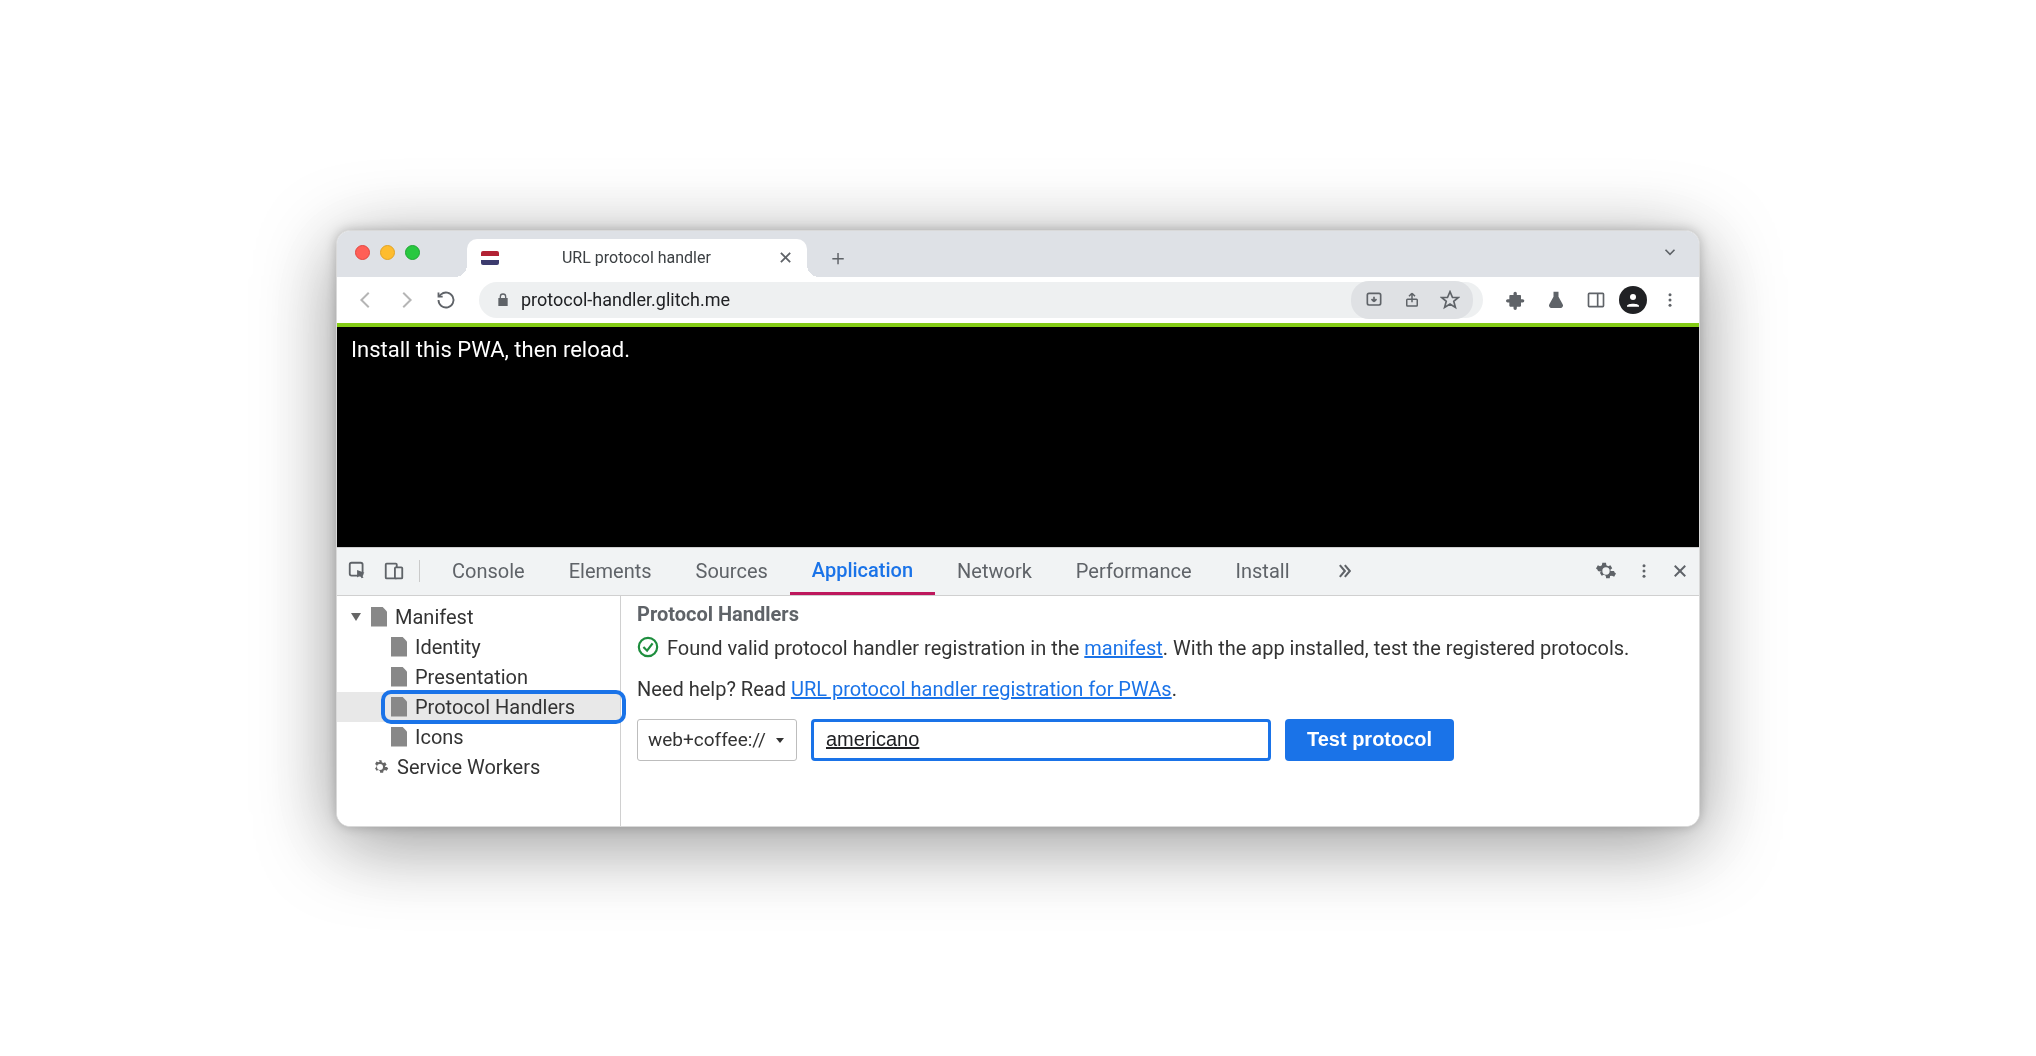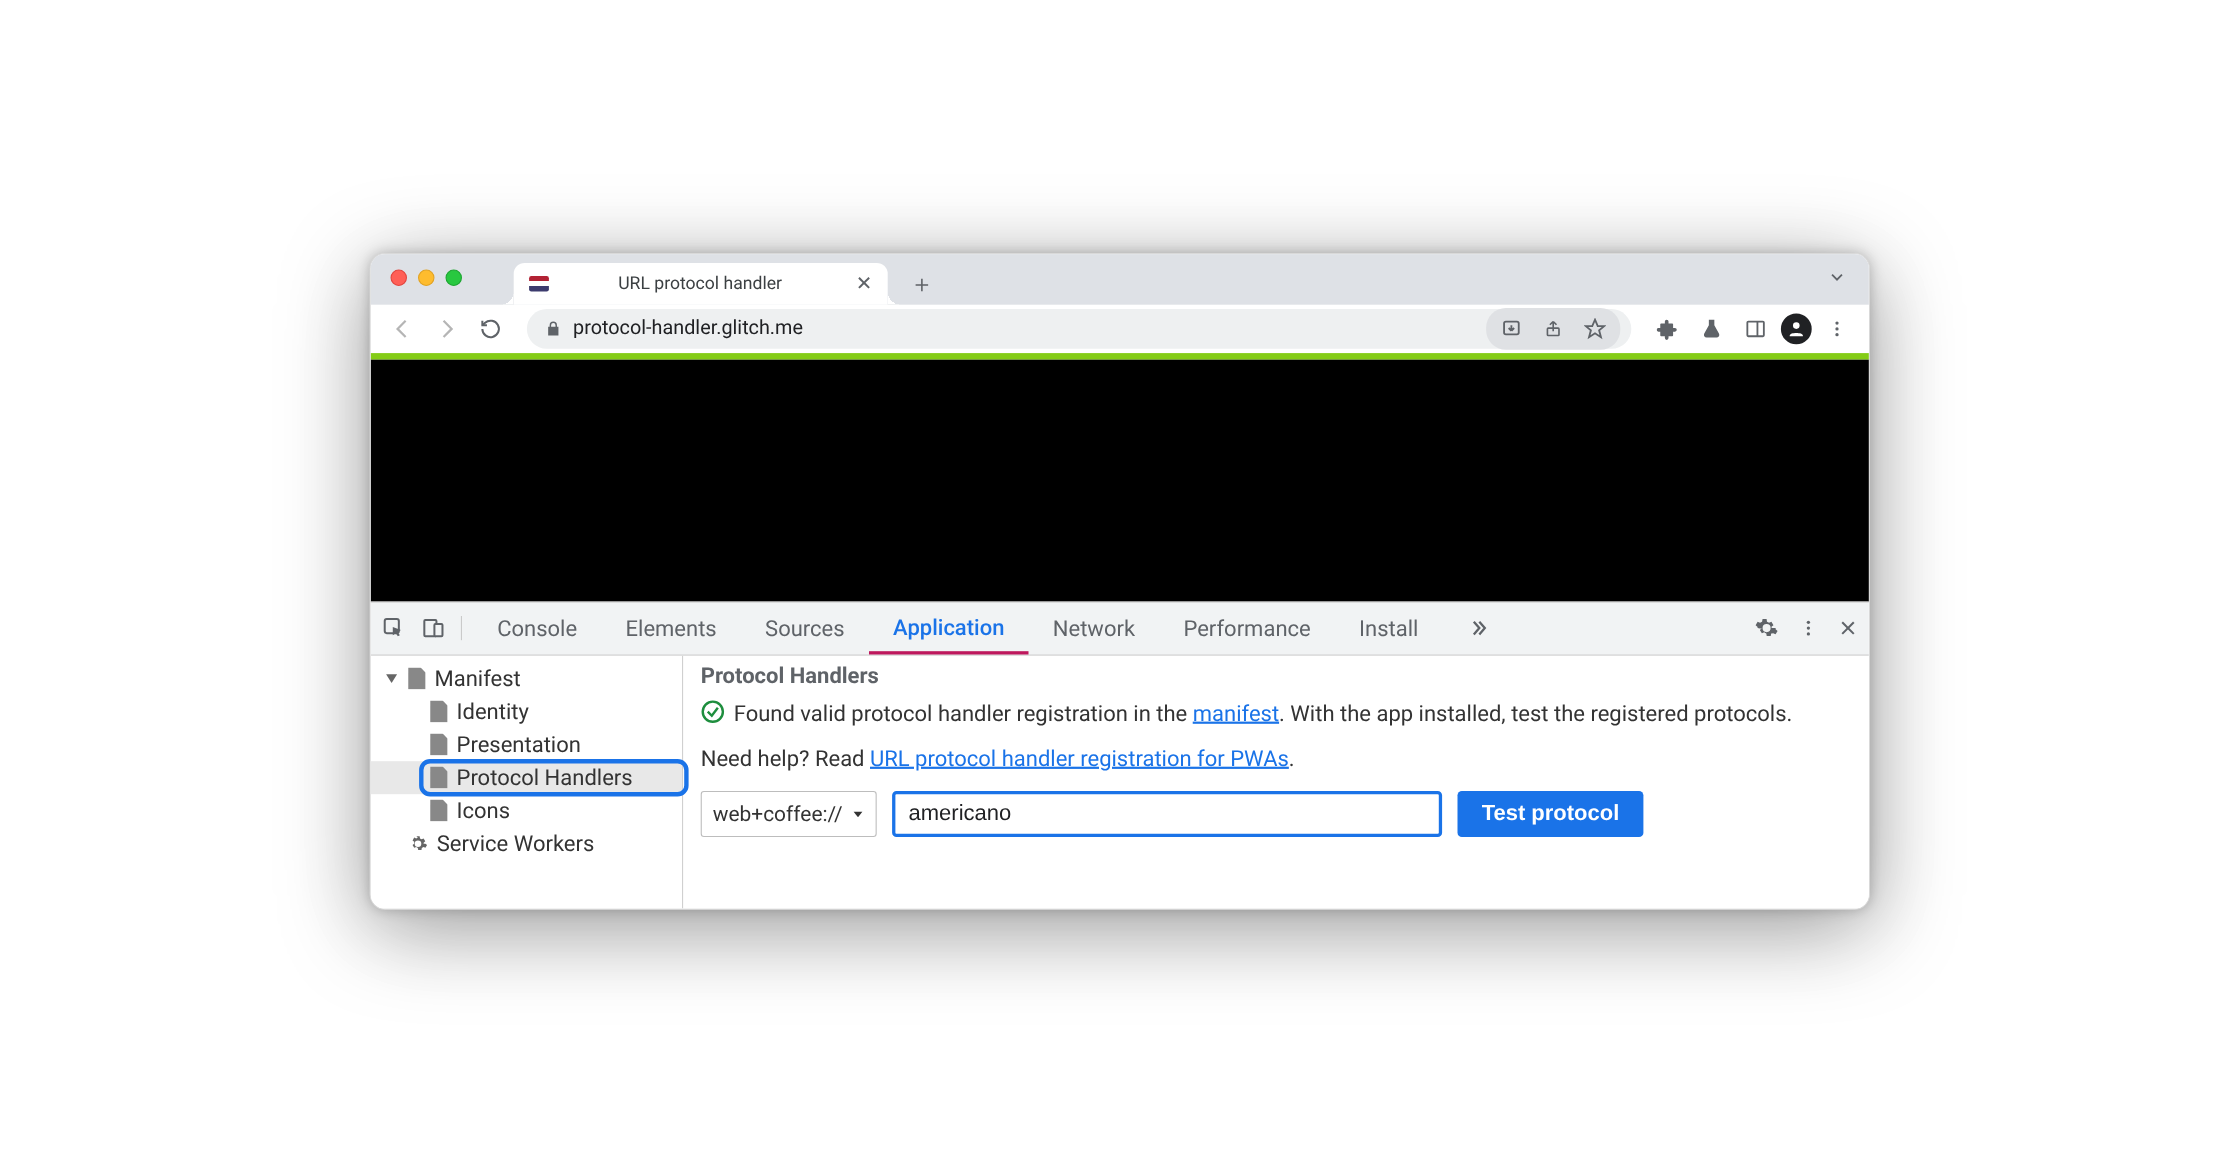--- a/index.html
+++ b/index.html
@@ -69,21 +69,21 @@
     width:34px; height:34px; display:flex; align-items:center; justify-content:center;
     color:#5f6368; font-size:22px; margin-left:14px; margin-bottom:2px; border-radius:50%;
     cursor:pointer;
   }
   .tabstrip .chev {
     position:absolute; right:20px; top:12px; color:#5f6368;
   }
   
   .toolbar {
     height: 50px; background:#fff; display:flex; align-items:center;
-    padding: 0 12px; gap: 6px; border-bottom:6px solid #84cc16;
+    padding: 0 12px; gap: 6px; border-bottom:4px solid #84cc16;
   }
   .tbtn { width:34px; height:34px; display:flex;align-items:center;justify-content:center; color:#5f6368; border-radius:50%;}
   .tbtn.disabled { color:#b5b5b5;}
   .omnibox {
     flex:1; height:36px; background:#eef0f1; border-radius:18px; display:flex; align-items:center;
     padding: 0 10px 0 16px; gap:10px; margin: 0 10px;
   }
   .lock-icon { color:#5f6368; }
   .url { font-size:18px; color:#202124; }
   .omni-right { margin-left:auto; display:flex; align-items:center; gap:4px;}
@@ -132,21 +132,21 @@
   .ok-icon { color:#1e8e3e; flex-shrink:0; margin-top:2px;}
   a.link { color:#1a73e8; text-decoration:underline;}
   .help-row { margin-top:14px;}
   .test-row { display:flex; gap:14px; margin-top:18px; align-items:stretch;}
   .proto-select {
     border:1px solid #bdbdbd; border-radius:3px; background:#fff; height:42px;
     display:flex; align-items:center; padding:0 10px; gap:8px; font-size:19px; color:#333;
   }
   .proto-input {
     border:3px solid #1a73e8; border-radius:4px; height:42px; font-size:20px;
-    padding:0 12px; width:500px; outline:none; color:#202124;
+    padding:0 12px; width:460px; outline:none; color:#202124;text-decoration:underline;
   }
   .test-btn {
     background:#1a73e8; color:#fff; border:none; border-radius:4px; font-size:20px; font-weight:600;
     padding:0 22px; height:42px; cursor:pointer;
   }
   svg { display:block;}
 </style>
 </head>
 <body>
 
@@ -244,20 +244,21 @@
     <div class="tbtn">
       <svg width="18" height="18" viewBox="0 0 24 24" fill="#5f6368">
               <circle cx="12" cy="5" r="2"></circle>
               <circle cx="12" cy="12" r="2"></circle>
               <circle cx="12" cy="19" r="2"></circle>
             </svg>
     </div>
   </div>
 
   <div class="page">
+    <div>Install this PWA, then reload.</div>
   </div>
 
   <div class="devtools">
     <div class="dt-tabs">
       <div class="dt-left-icons">
         <span>
           <svg width="22" height="22" viewBox="0 0 24 24" fill="none" stroke="#5f6368" stroke-width="2">
                   <rect x="3" y="3" width="14" height="14" rx="2"></rect>
                   <path d="M11 11l8 3-3 2 2 3-2 1-2-3-3 2z" fill="#5f6368" stroke="none"></path>
                 </svg>

